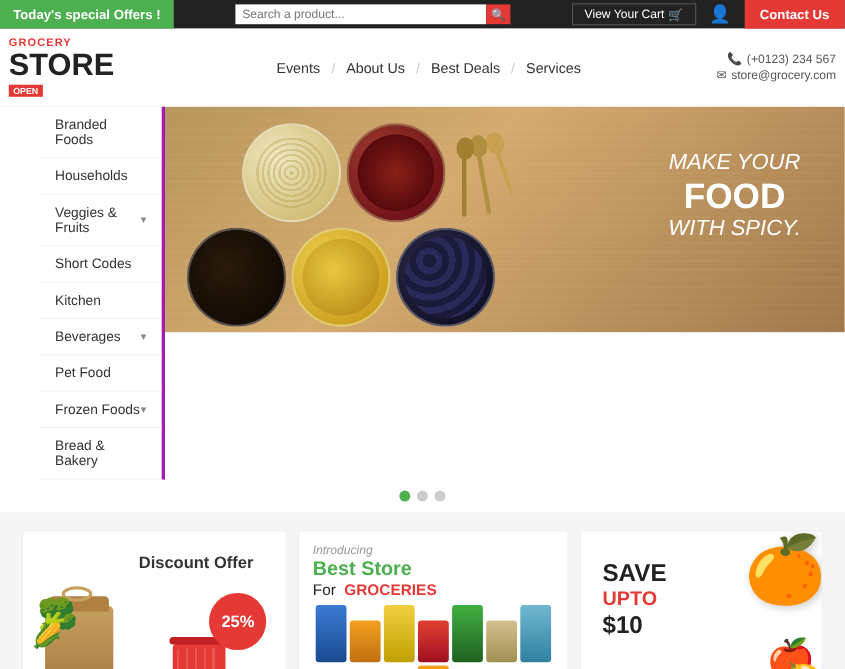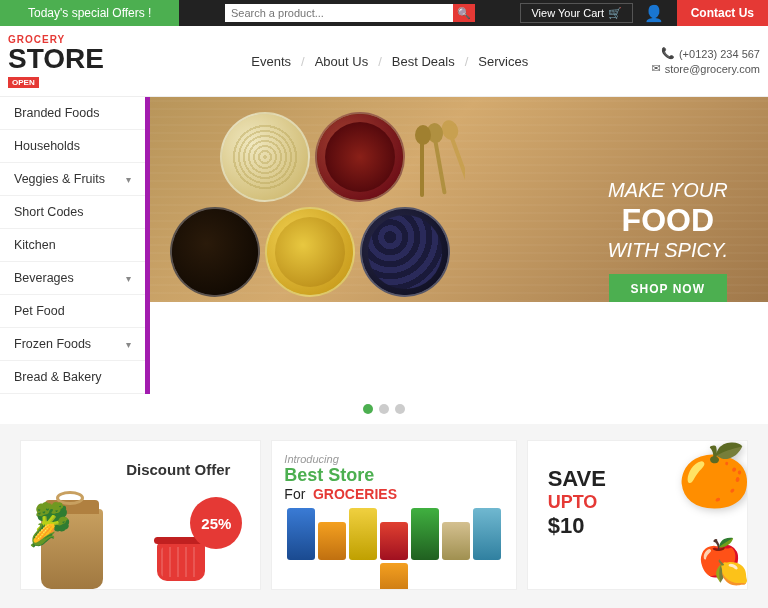--- a/index.html
+++ b/index.html
@@ -3,22 +3,22 @@
   <meta charset="utf-8">
   <style>
     * { margin: 0; padding: 0; box-sizing: border-box; }
     body { font-family: Arial, sans-serif; font-size: 13px; background: #f5f5f5; width: 768px; overflow-x: hidden; }
 
     
     .top-bar {
       display: flex; align-items: center; background: #222; height: 26px;
     }
     .top-bar-offers {
-      background: #4caf50; color: #fff; font-size: 12px; font-weight: normal;
-      padding: 0 28px; height: 100%; display: flex; align-items: center; white-space: nowrap;
+      background: #4caf50; color: #fff; font-size: 12px; font-weight: bold;
+      padding: 0 12px; height: 100%; display: flex; align-items: center; white-space: nowrap;
     }
     .top-bar-search {
       flex: 1; display: flex; align-items: center; justify-content: center; padding: 0 10px;
     }
     .top-bar-search input {
       width: 228px; height: 18px; border: none; padding: 0 6px; font-size: 11px; color: #999;
       outline: none;
     }
     .search-btn {
       background: #e53935; border: none; color: #fff; height: 18px; width: 22px;
@@ -64,22 +64,23 @@
       display: flex; align-items: center; gap: 4px;
     }
 
     
     .main-layout {
       display: flex; background: #fff;
     }
 
     
     .sidebar {
-      width: 150px; min-width: 150px; background: #fff; border-right: 5px solid #a21caf;
+      width: 150px; min-width: 150px; background: #fff; border-right: 3px solid #a21caf;
       padding-top: 0;
+      padding-left: 36px;
     }
     .sidebar-item {
       padding: 9px 14px; font-size: 12.5px; color: #333; border-bottom: 1px solid #f0f0f0;
       cursor: pointer; display: flex; align-items: center; justify-content: space-between;
     }
     .sidebar-item .arrow { font-size: 10px; color: #888; }
 
     
     .hero-area {
       flex: 1; position: relative; overflow: hidden;
@@ -114,21 +115,21 @@
     .bowl-1 { width: 90px; height: 90px; top: 5px; left: 60px; background: radial-gradient(circle at 40% 40%, #e8e0c0, #c8b870); }
     .bowl-2 { width: 90px; height: 90px; top: 5px; left: 155px; background: radial-gradient(circle at 40% 40%, #8b2500, #5a1500); }
     
     .bowl-3 { width: 90px; height: 90px; top: 100px; left: 10px; background: radial-gradient(circle at 40% 40%, #1a0a00, #0d0500); }
     .bowl-4 { width: 90px; height: 90px; top: 100px; left: 105px; background: radial-gradient(circle at 40% 40%, #e6c84a, #c8a820); }
     .bowl-5 { width: 90px; height: 90px; top: 100px; left: 200px; background: radial-gradient(circle at 40% 40%, #1a1a3a, #0a0a20); }
 
     .hero-text {
       position: absolute; right: 40px; top: 40px; text-align: center; z-index: 10;
     }
-    .hero-text .make-your { color: #fff; font-size: 20px; font-style: italic; font-weight: 400; margin-top: 42px; }
+    .hero-text .make-your { color: #fff; font-size: 20px; font-style: italic; font-weight: 400; }
     .hero-text .food { color: #fff; font-size: 32px; font-weight: 900; }
     .hero-text .with-spicy { color: #fff; font-size: 20px; font-style: italic; font-weight: 400; }
     .shop-now-btn {
       display: block; margin: 12px auto 0; background: #4caf50; color: #fff;
       border: none; padding: 8px 22px; font-size: 12px; font-weight: bold;
       cursor: pointer; letter-spacing: 1px; text-transform: uppercase;
     }
 
     
     .slider-dots {
@@ -304,21 +305,20 @@
           <div style="position:absolute;inset:6px;border-radius:50%;overflow:hidden;">
             <div style="width:100%;height:100%;background:repeating-radial-gradient(circle at 30% 30%, #1a1a3a 0px,#1a1a3a 6px,#2a2a5a 6px,#2a2a5a 12px);"></div>
           </div>
         </div>
       </div>
 
       <div class="hero-text">
         <div class="make-your">MAKE YOUR</div>
         <div class="food">FOOD</div>
         <div class="with-spicy">WITH SPICY.</div>
-        <button class="shop-now-btn">SHOP NOW</button>
       </div>
     </div>
   </div>
 </div>
 
 <div class="slider-dots">
   <div class="dot active"></div>
   <div class="dot"></div>
   <div class="dot"></div>
 </div>

